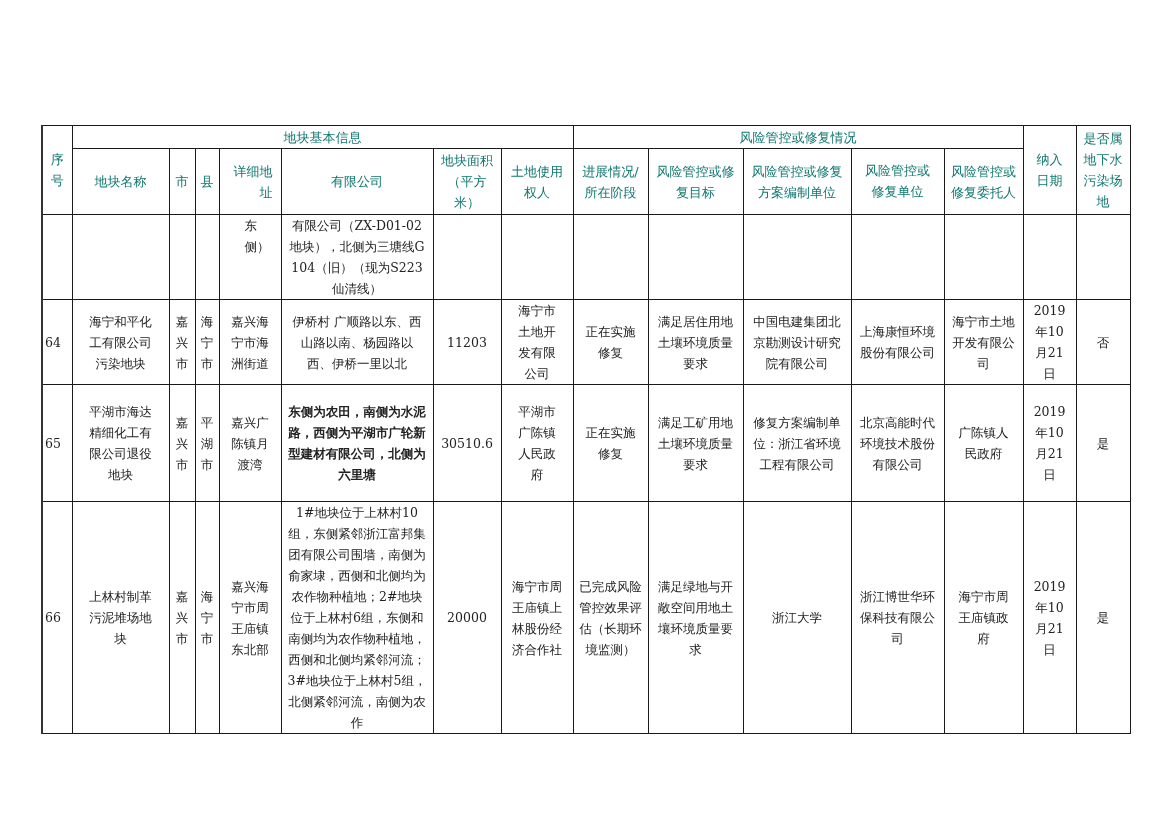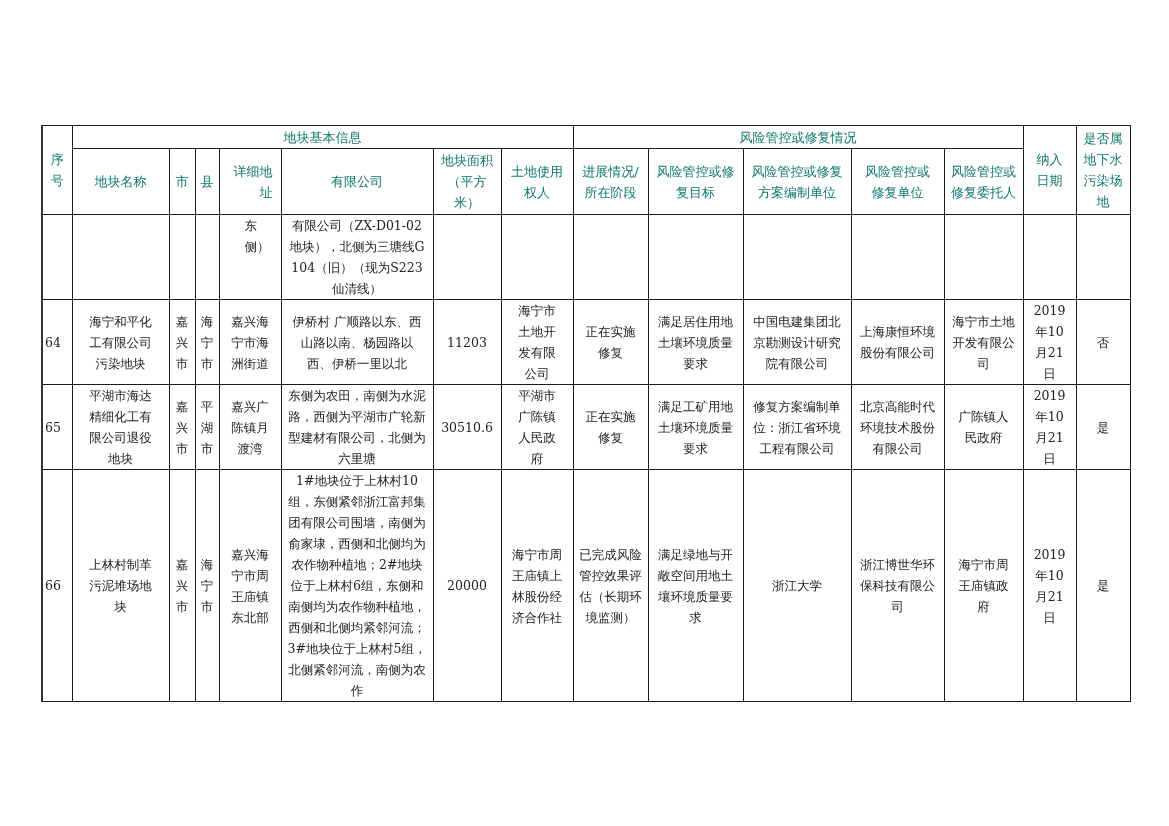--- a/index.html
+++ b/index.html
@@ -64,21 +64,21 @@
       <th>地块名称</th>
       <th class="tall-narrow">市</th>
       <th class="tall-narrow">县</th>
       <th style="padding:0 8px;text-align:right;">详细地址</th>
       <th>有限公司</th>
       <th>地块面积（平方米）</th>
       <th style="padding:8px 6px;">土地使用权人</th>
       <th>进展情况/所在阶段</th>
       <th>风险管控或修复目标</th>
       <th>风险管控或修复方案编制单位</th>
-      <th style="padding:0 8px;">风险管控或修复单位</th>
+      <th style="padding:0 8px;font-family:Liberation Mono, monospace;">风险管控或修复单位</th>
       <th>风险管控或修复委托人</th>
     </tr>
   </thead>
   <tbody>
     <tr class="r0">
       <td class="outer-left"></td>
       <td></td>
       <td></td>
       <td></td>
       <td class="cont left" style="padding-left:25px;">东侧）</td>
@@ -107,25 +107,25 @@
       <td style="padding:0 9px;">满足居住用地土壤环境质量要求</td>
       <td style="padding:0 6px;">中国电建集团北京勘测设计研究院有限公司</td>
       <td style="padding:0 6px;">上海康恒环境股份有限公司</td>
       <td style="padding:0 6px;">海宁市土地开发有限公司</td>
       <td style="padding:0 10px;">2019年10月21日</td>
       <td>否</td>
     </tr>
 
     <tr class="r65">
       <td class="outer-left seq">65</td>
-      <td style="padding:0 12px;">平湖市海达精细化工有限公司退役地块</td>
+      <td style="padding:16px 12px;">平湖市海达精细化工有限公司退役地块</td>
       <td class="tall-narrow">嘉兴市</td>
       <td class="tall-narrow">平湖市</td>
       <td style="padding:0 6px;">嘉兴广陈镇月渡湾</td>
-      <td style="padding:0 6px;">东侧为农田，南侧为水泥路，西侧为平湖市广轮新型建材有限公司，北侧为六里塘</td>
+      <td style="padding:0 6px;font-weight:bold;">东侧为农田，南侧为水泥路，西侧为平湖市广轮新型建材有限公司，北侧为六里塘</td>
       <td>30510.6</td>
       <td style="padding:0 11px;">平湖市广陈镇人民政府</td>
       <td style="padding:0 6px;">正在实施修复</td>
       <td style="padding:0 9px;">满足工矿用地土壤环境质量要求</td>
       <td style="padding:4px 6px;">修复方案编制单位：浙江省环境工程有限公司</td>
       <td style="padding:0 6px;">北京高能时代环境技术股份有限公司</td>
       <td style="padding:0 10px;">广陈镇人民政府</td>
       <td style="padding:0 10px;">2019年10月21日</td>
       <td>是</td>
     </tr>

